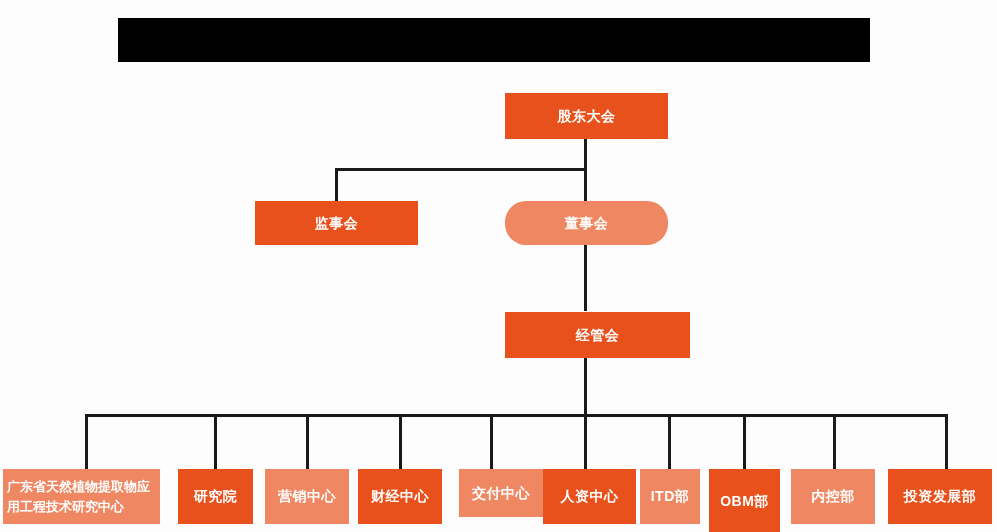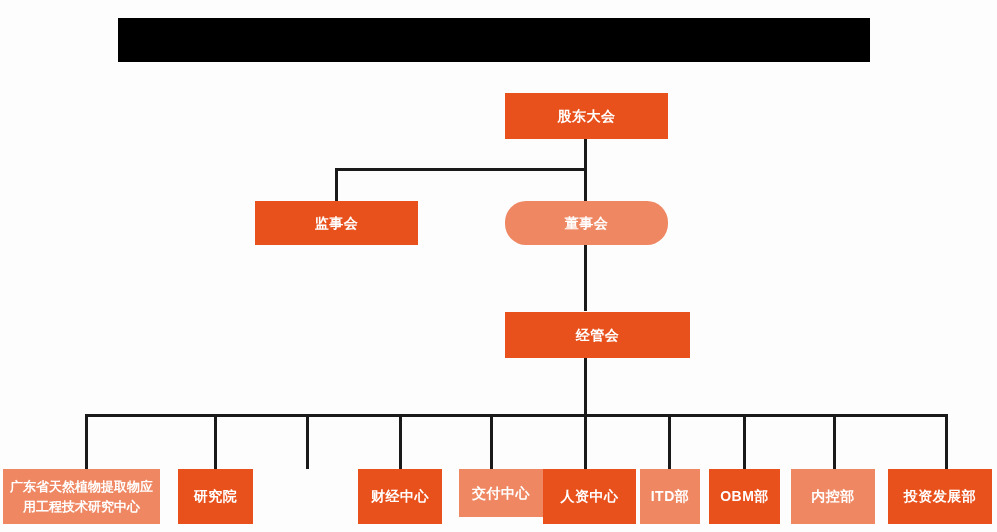--- a/index.html
+++ b/index.html
@@ -36,21 +36,21 @@
     white-space: nowrap;
   }
 
   
   .node {
     position: absolute;
     box-sizing: border-box;
     display: flex;
     align-items: center;
     justify-content: center;
-    text-align: center;
+    text-align: left;
     color: #ffffff;
     font-weight: bold;
     font-size: 14px;
     letter-spacing: 0.5px;
     padding: 2px 4px;
     line-height: 1.35;
   }
   .node.shade-dark  { background: #e8501c; }
   .node.shade-light { background: #ee8762; }
 
@@ -105,28 +105,29 @@
 
   <div class="node shade-dark" style="left:255px; top:201px; width:163px; height:44px;">监事会</div>
   <div class="node shade-light" style="left:505px; top:201px; width:163px; height:44px;border-radius:21px;">董事会</div>
 
   <div class="node shade-dark" style="left:505px; top:312px; width:185px; height:46px;">经管会</div>
 
   <div class="node shade-light small-text" style="left:3px; top:469px; width:157px; height:55px;">广东省天然植物提取物应用工程技术研究中心</div>
 
   <div class="node shade-dark" style="left:178px; top:469px; width:75px; height:55px;">研究院</div>
 
+  <div class="node shade-light" style="left:265px; top:469px; width:84px; height:55px;">营销中心</div>
 
   <div class="node shade-dark" style="left:358px; top:469px; width:84px; height:55px;">财经中心</div>
 
   <div class="node shade-light" style="left:459px; top:469px; width:84px; height:48px;">交付中心</div>
 
   <div class="node shade-dark" style="left:543px; top:469px; width:93px; height:55px;">人资中心</div>
 
   <div class="node shade-light" style="left:640px; top:469px; width:60px; height:55px;">ITD部</div>
 
-  <div class="node shade-dark" style="left:709px; top:469px; width:71px; height:55px;">OBM部</div>
+  <div class="node shade-dark" style="left:709px; top:469px; width:71px; height:64px;">OBM部</div>
 
   <div class="node shade-light" style="left:791px; top:469px; width:84px; height:55px;">内控部</div>
 
   <div class="node shade-dark" style="left:888px; top:469px; width:104px; height:55px;">投资发展部</div>
 
 </div>
 
 </body></html>

